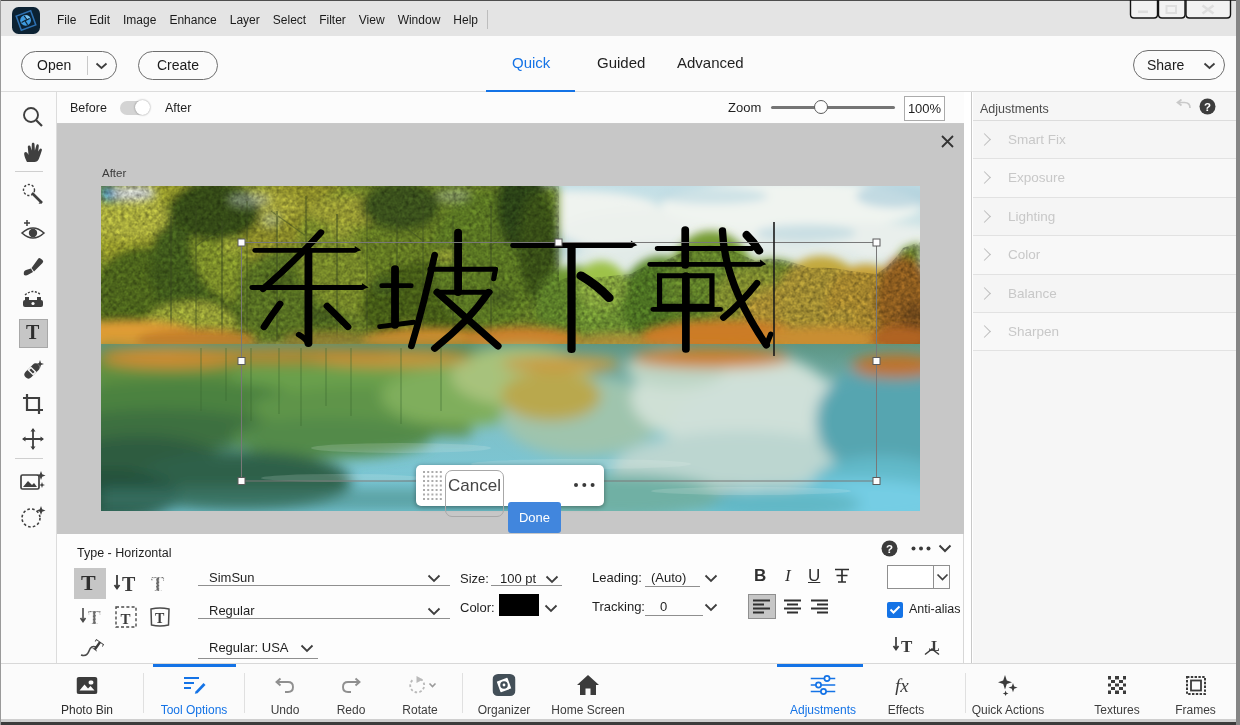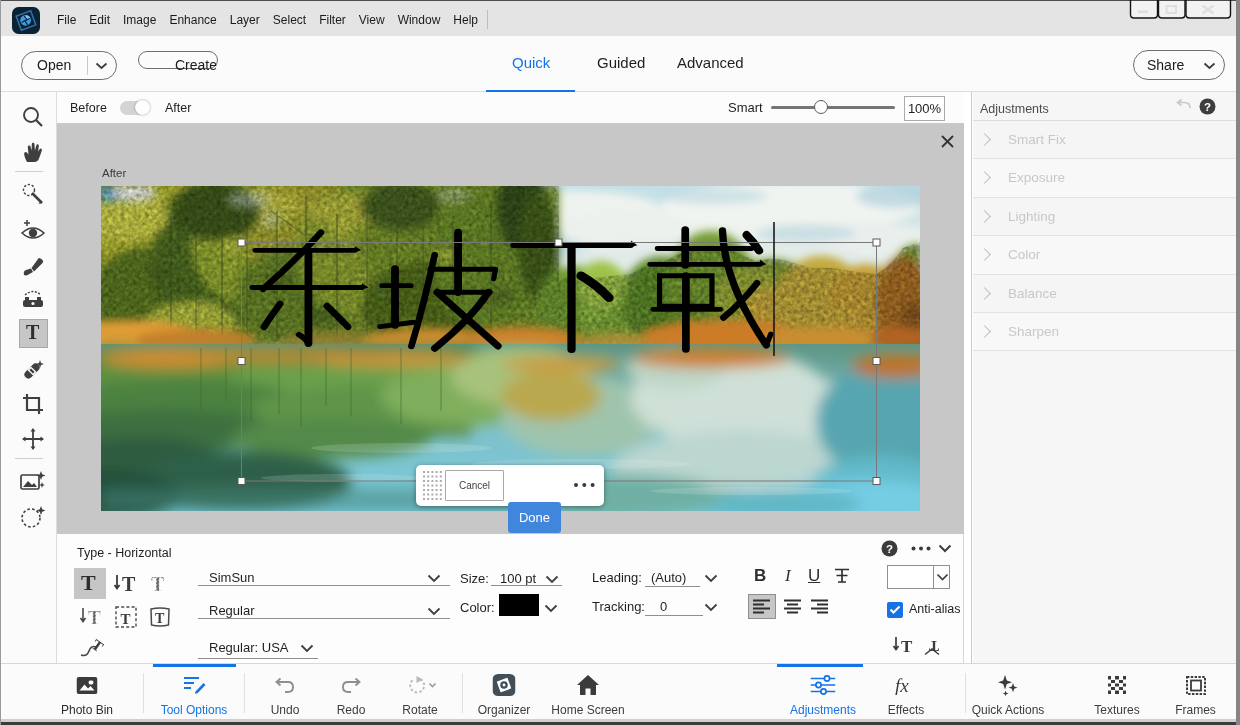--- a/index.html
+++ b/index.html
@@ -79,21 +79,21 @@
   <div class="abs" style="left:487px;top:10px;width:1px;height:19px;background:#bdbdbd;"></div>
 
   <div class="abs" id="actionbar"></div>
   <div class="abs pill" id="openbtn" style="left:21px;top:51px;width:96px;height:29px;">
     <span style="position:absolute;left:15px;top:5px;">Open</span>
     <span style="position:absolute;left:65px;top:4px;width:1px;height:19px;background:#c9c9c9;"></span>
     <svg style="position:absolute;left:73px;top:10px;" width="13" height="8" viewBox="0 0 13 8">
         <path d="M1.5 1.5 L6.5 6 L11.5 1.5" fill="none" stroke="#3e3e3e" stroke-width="1.8"></path>
       </svg>
   </div>
-  <div class="abs pill" id="createbtn" style="left:138px;top:51px;width:80px;height:18px;text-align:right;line-height:27px;">Create</div>
+  <div class="abs pill" id="createbtn" style="left:138px;top:51px;width:80px;height:29px;text-align:center;line-height:27px;">Create</div>
   <div class="abs pill" id="sharebtn" style="left:1133px;top:50px;width:92px;height:30px;">
     <span style="position:absolute;left:13px;top:6px;">Share</span>
     <svg style="position:absolute;left:69px;top:11px;" width="13" height="8" viewBox="0 0 13 8">
         <path d="M1.5 1.5 L6.5 6 L11.5 1.5" fill="none" stroke="#3e3e3e" stroke-width="1.8"></path>
       </svg>
   </div>
   <div class="abs" id="tabs" style="top:54px;font-size:15px;color:#1f1f1f;">
     <span class="abs blue" style="left:512px;top:0;">Quick</span>
     <span class="abs" style="left:597px;top:0;">Guided</span>
     <span class="abs" style="left:677px;top:0;">Advanced</span>
@@ -157,21 +157,21 @@
     <svg style="position:absolute;left:20px;top:413px;" width="26" height="24" viewBox="0 0 26 24">
         <circle cx="11" cy="13" r="9" fill="none" stroke="#3f3f3f" stroke-width="1.6" stroke-dasharray="2.6 2.2"></circle>
         <path d="M21 1 L22.2 4.3 L25.5 5.5 L22.2 6.7 L21 10 L19.8 6.7 L16.5 5.5 L19.8 4.3 Z" fill="#3f3f3f"></path>
       </svg>
   </div>
   <div class="abs" id="barow">
     <span style="position:absolute;left:13px;top:9px;font-size:12.5px;color:#1f1f1f;">Before</span>
     <span style="position:absolute;left:63px;top:9px;width:29px;height:14px;background:#d4d4d4;border-radius:7px;"></span>
     <span style="position:absolute;left:78px;top:8px;width:15px;height:15px;background:#fff;border-radius:50%;box-shadow:0 0 2px rgba(0,0,0,0.45);"></span>
     <span style="position:absolute;left:108px;top:9px;font-size:12.5px;color:#1f1f1f;">After</span>
-    <span style="position:absolute;left:671px;top:8px;font-size:13px;color:#1f1f1f;">Smart</span>
+    <span style="position:absolute;left:671px;top:8px;font-size:13px;color:#1f1f1f;">Zoom</span>
     <span style="position:absolute;left:714px;top:14px;width:124px;height:3px;background:#757575;border-radius:2px;"></span>
     <span style="position:absolute;left:757px;top:8px;width:14px;height:14px;background:#fdfdfd;border:1.5px solid #5a5a5a;border-radius:50%;"></span>
     <span style="position:absolute;left:847px;top:4px;width:41px;height:25px;background:#fff;border:1px solid #ababab;font-size:13px;color:#1f1f1f;text-align:center;line-height:23px;">100%</span>
   </div>
   <div class="abs" id="canvas">
     <span style="position:absolute;left:45px;top:43px;font-size:11.5px;color:#3c3c3c;">After</span>
     <svg style="position:absolute;left:883px;top:10px;" width="15" height="15" viewBox="0 0 15 15">
         <path d="M2 2 L13 13 M13 2 L2 13" stroke="#333" stroke-width="1.8"></path>
       </svg>
     <svg style="position:absolute;left:44px;top:62px;" width="819" height="325" viewBox="0 0 819 325">
@@ -452,21 +452,21 @@
             <rect x="8.4" y="22.5" width="2" height="2"></rect>
             <rect x="12.6" y="22.5" width="2" height="2"></rect>
             <rect x="16.8" y="22.5" width="2" height="2"></rect>
           <rect x="0" y="27" width="2" height="2"></rect>
             <rect x="4.2" y="27" width="2" height="2"></rect>
             <rect x="8.4" y="27" width="2" height="2"></rect>
             <rect x="12.6" y="27" width="2" height="2"></rect>
             <rect x="16.8" y="27" width="2" height="2"></rect>
         </g>
       </svg>
-      <span style="position:absolute;left:29px;top:5px;width:59px;height:31px;border:1px solid #a8a8a8;border-radius:1px;font-size:10px;color:#454545;text-align:center;line-height:29px;">Cancel</span>
+      <span style="position:absolute;left:29px;top:5px;width:59px;height:47px;border:1px solid #a8a8a8;border-radius:7px;font-size:17px;color:#454545;text-align:center;line-height:29px;">Cancel</span>
       <span style="position:absolute;left:92px;top:5px;width:53px;height:31px;background:#4186dd;border-radius:3px;font-size:13px;color:#fff;text-align:center;line-height:31px;margin-top:32px;">Done</span>
       <svg style="position:absolute;left:157px;top:17px;" width="23" height="6" viewBox="0 0 23 6">
           <circle cx="3" cy="3" r="2" fill="#3a3a3a"></circle>
           <circle cx="11.3" cy="3" r="2" fill="#3a3a3a"></circle>
           <circle cx="19.6" cy="3" r="2" fill="#3a3a3a"></circle>
         </svg>
     </div>
   </div>
   <div class="abs" id="gutter"></div>
   <div class="abs" id="rpanel">

